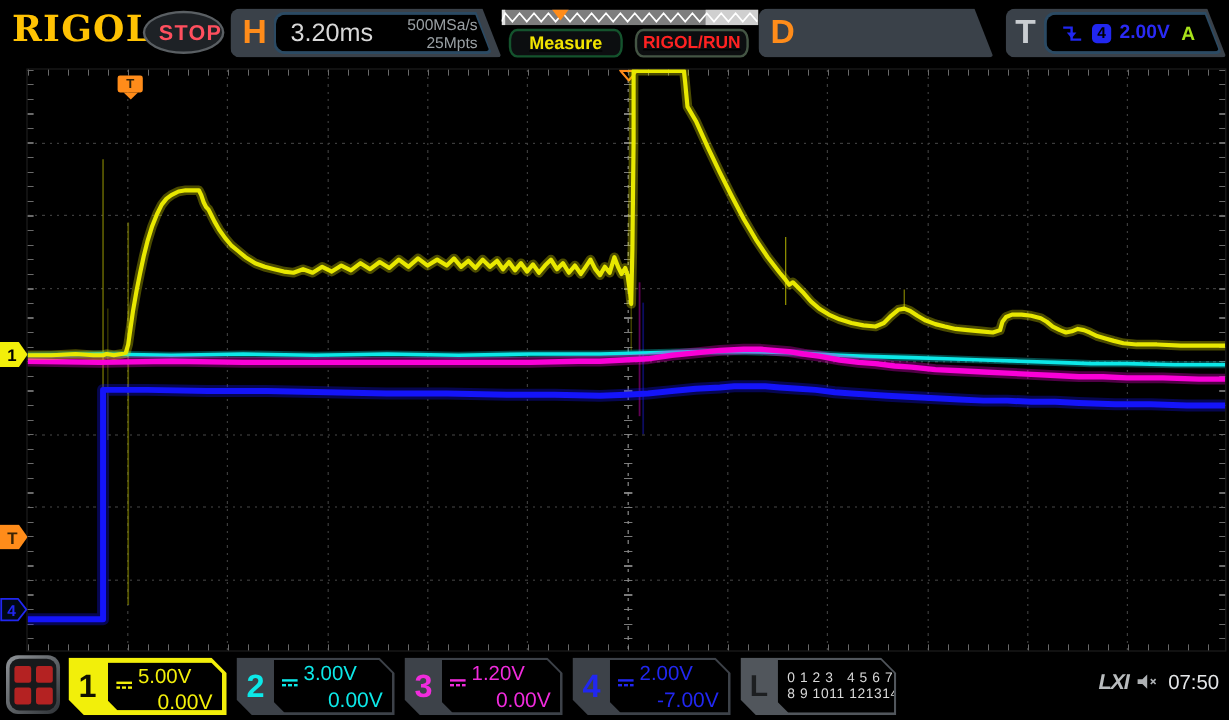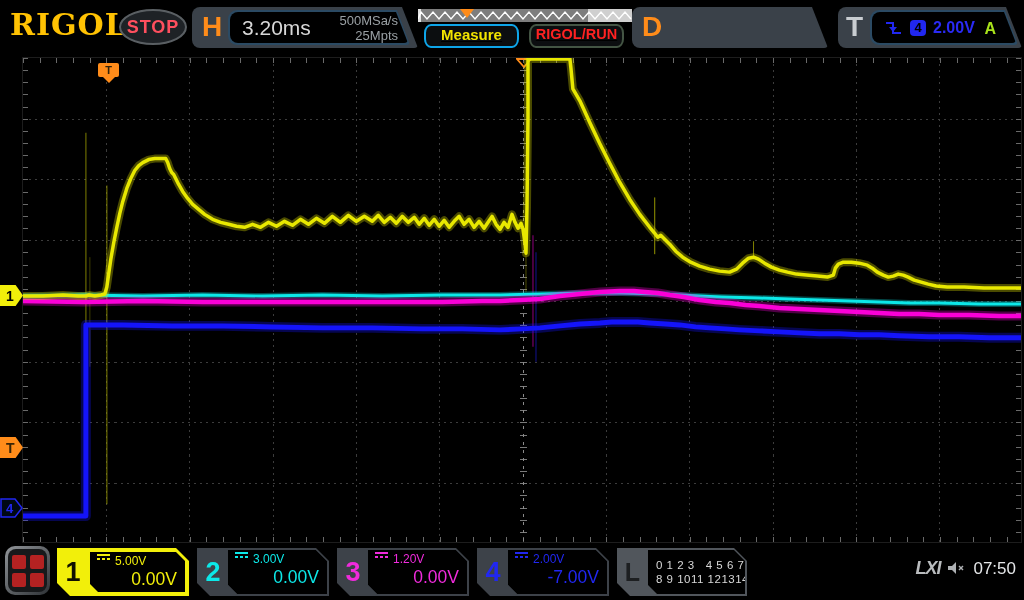--- a/index.html
+++ b/index.html
@@ -6,21 +6,21 @@
   html,body { width:1024px; height:600px; background:#000; overflow:hidden;
               font-family:"Liberation Sans", sans-serif; }
   .abs { position:absolute; }
   #screen { position:relative; width:1024px; height:536px; background:#000; }
 
   
   #logo { left:10px; top:7px; font-family:"DejaVu Serif", serif; font-weight:bold;
           font-size:30px; color:#ffc203; letter-spacing:1px; }
   #run-state { left:119px; top:9px; width:68px; height:36px; border-radius:50%;
                background:#1e2226; border:2px solid #5a5f63; display:flex;
-               align-items:center; justify-content:center; }
+               align-items:center; justify-content:flex-end; }
   #run-state span { color:#ff4f5e; font-weight:bold; font-size:18px; letter-spacing:1px; }
 
   .tb-group { top:7px; height:41px; background:#3a4149; border-radius:8px 0 4px 8px;
               clip-path: polygon(0 0, calc(100% - 16px) 0, 100% 100%, 0 100%); }
   .tb-label { position:absolute; top:4px; font-size:28px; font-weight:bold; color:#ff8c1a; }
   .tb-box-border { position:absolute; background:#2b4a63; border-radius:9px 0 4px 9px;
               clip-path: polygon(0 0, calc(100% - 13px) 0, 100% 100%, 0 100%); }
   .tb-box { position:absolute; inset:2px; background:#000; border-radius:8px 0 4px 8px;
               clip-path: polygon(0 0, calc(100% - 12px) 0, 100% 100%, 0 100%); }
   #h-group { left:192px; width:226px; }
@@ -36,22 +36,22 @@
   #t-group .tb-label { left:8px; color:#c9cdd1; }
   #t-box-border { left:32px; top:3px; width:148px; height:35px; }
   #t-box-content { position:absolute; inset:2px; display:flex; align-items:center; gap:7px;
                    padding-left:9px; }
   #trig-ch-badge { width:16px; height:16px; background:#2127f0; border-radius:4px;
                    color:#000; font-weight:bold; font-size:13px; display:flex;
                    align-items:center; justify-content:center; }
   #trig-level { color:#2a2af5; font-size:16px; font-weight:bold; }
   #trig-mode { position:absolute; right:18px; top:6px; color:#a8e21a; font-size:16px; font-weight:bold; }
 
-  .tb-btn { top:24px; height:24px; background:#0c0e10; border:2px solid #0ea5e9;
-            border-radius:7px / 9px; display:flex; align-items:flex-start; justify-content:center;text-decoration:underline; }
+  .tb-btn { top:24px; height:24px; background:#0c0e10; border:2px solid #14532d;
+            border-radius:7px / 9px; display:flex; align-items:center; justify-content:center;text-decoration:underline; }
   #measure-btn { left:424px; width:95px; }
   #measure-btn span { color:#f2e400; font-weight:bold; font-size:15px; }
   #stoprun-btn { left:529px; width:95px; border-color:#454; }
   #stoprun-btn span { color:#ff2222; font-weight:bold; font-size:14.5px; }
 
   #mem-bar { left:418px; top:8px; width:214px; height:13px; }
 
   
   #graticule { left:22px; top:57px; width:1000px; height:486px; border:1px solid #1d1d1d; }
   .vgrid { position:absolute; top:0; bottom:0; width:1px;
@@ -91,21 +91,21 @@
   .ch-block { top:548px; width:132px; height:48px;
               clip-path:polygon(0 0, calc(100% - 13px) 0, 100% 13px, 100% 100%, 13px 100%, 0 calc(100% - 13px)); }
   .ch-num { position:absolute; left:0; top:0; bottom:0; width:32px; display:flex;
             align-items:center; justify-content:center; font-size:27px; font-weight:bold; }
   .ch-valwrap { position:absolute; left:31px; top:2px; right:2px; bottom:2px;
             clip-path:polygon(0 0, calc(100% - 11px) 0, 100% 11px, 100% 100%, 9px 100%, 0 calc(100% - 9px)); }
   .ch-val { position:absolute; inset:0; background:#000; padding:2px 8px 2px 7px;
             clip-path:polygon(0 0, calc(100% - 11px) 0, 100% 11px, 100% 100%, 9px 100%, 0 calc(100% - 9px)); }
   .ch1-sel .ch-val { inset:2px;
             clip-path:polygon(0 0, calc(100% - 9px) 0, 100% 9px, 100% 100%, 8px 100%, 0 calc(100% - 8px)); }
-  .scale-row { display:flex; align-items:flex-start; gap:5px; font-size:12px; }
+  .scale-row { display:flex; align-items:flex-end; gap:5px; font-size:17px; }
   .offset-row { text-align:right; font-size:17.5px; margin-top:1px; }
   .coup-icon { display:inline-block; width:13px; }
   .coup-icon .l1 { height:2px; width:13px; margin-bottom:2px; }
   .coup-icon .l2 { height:2px; width:13px;
        background-image:repeating-linear-gradient(to right, currentColor 0 3px, transparent 3px 5px) !important; background-color:transparent !important; }
   #ch1-block { left:57px; background:#f2ef0a; }
   #ch1-block .ch-num { color:#101000; }
   #ch1-block .ch-valwrap { background:#f2ef0a; }
   #ch1-block .ch-val { color:#f2ef0a; }
   #ch1-block .coup-icon div { background:#f2ef0a; color:#f2ef0a; }

